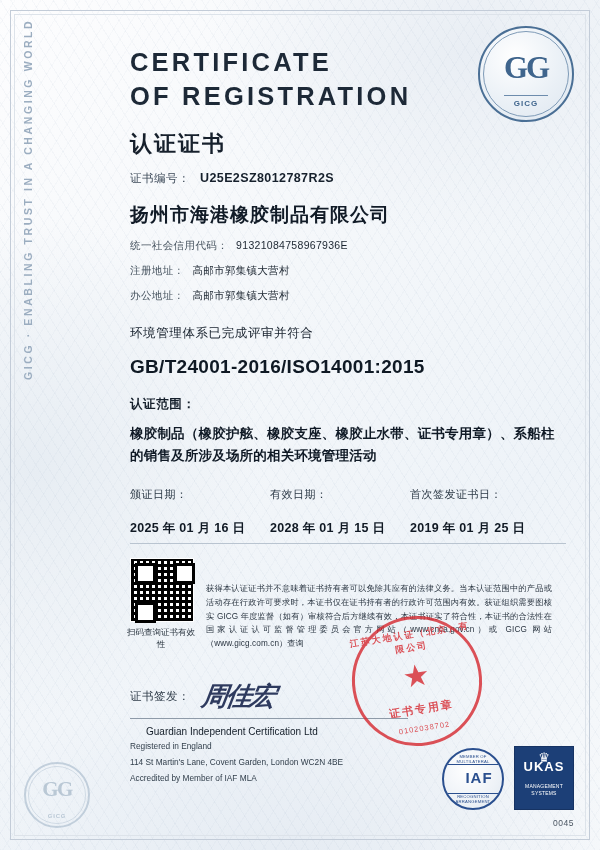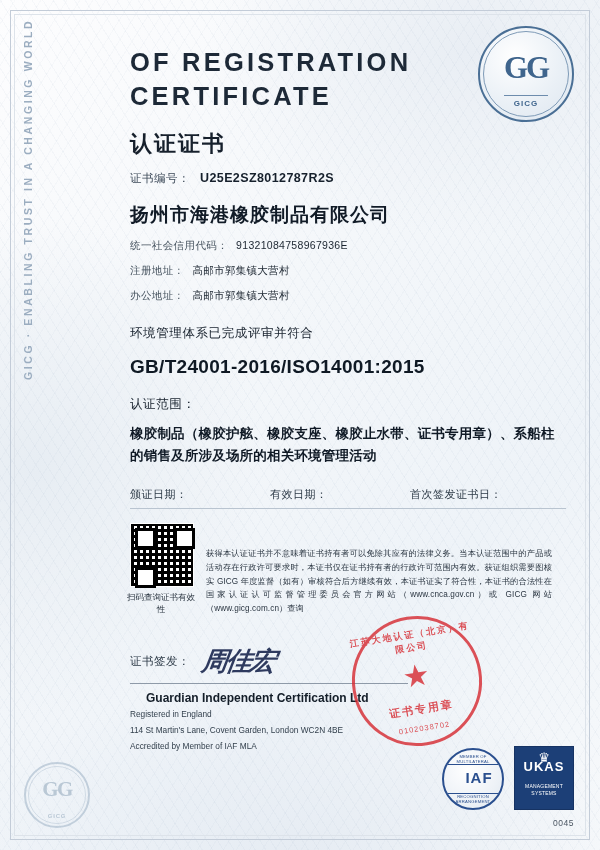--- a/index.html
+++ b/index.html
@@ -113,21 +113,21 @@
 
   .small-row{display:flex;align-items:baseline;margin-top:11px;}
   .small-lbl{font-size:10.5px;color:#46535f;letter-spacing:.4px;}
   .small-val{font-size:10.5px;color:#1b2530;margin-left:8px;letter-spacing:.3px;}
 
   .stmt{margin-top:22px;font-size:12.5px;color:#16202c;letter-spacing:.6px;}
   .std{
     margin-top:14px;
     font-size:19px;font-weight:bold;color:#0f1924;letter-spacing:.3px;
   }
-  .scope-lbl{margin-top:18px;font-size:12.5px;color:#16202c;font-weight:normal;letter-spacing:.6px;}
+  .scope-lbl{margin-top:18px;font-size:12.5px;color:#16202c;font-weight:bold;letter-spacing:.6px;}
   .scope-txt{
     margin-top:10px;font-size:13.5px;font-weight:bold;color:#101a26;
     line-height:1.62;letter-spacing:.2px;
   }
 
   
   .dates{margin-top:20px;display:flex;}
   .dcol{width:140px;}
   .dcol .dl{font-size:11px;color:#2d3a47;letter-spacing:.5px;}
   .dcol .dv{margin-top:10px;font-size:12.5px;font-weight:bold;color:#10192433;color:#101924;letter-spacing:.3px;}
@@ -167,21 +167,21 @@
   .sig-ink{
     margin-left:12px;
     font-family:"Liberation Serif", serif;
     font-size:26px;color:#1e2b52;font-style:italic;font-weight:bold;
     letter-spacing:-2px;
     transform:skewX(-8deg);
     opacity:.92;
   }
   .sig-rule{margin-top:4px;height:1px;background:#8e9aa8;width:278px;}
 
-  .issuer{margin-top:7px;font-size:12px;font-weight:bold;color:#131d28;padding-left:16px;}
+  .issuer{margin-top:7px;font-size:10px;font-weight:normal;color:#131d28;padding-left:16px;}
   .issuer-sub{margin-top:3px;font-size:8.3px;color:#33404d;line-height:1.55;}
 
   
   .seal{
     position:absolute;right:118px;bottom:104px;width:124px;height:124px;
     border-radius:50%;
     border:3px solid #d6282f;
     opacity:.80;
     transform:rotate(-9deg);
     color:#d6282f;
@@ -250,22 +250,22 @@
 
   <div class="wm">
     <div class="ring"></div>
     <div class="ring2"></div>
     <div class="gg">GG</div>
     <div class="lbl">GICG</div>
   </div>
 
   <div class="content">
 
+    <div class="title-en">CERTIFICATE</div>
     <div class="title-en">OF REGISTRATION</div>
-    <div class="title-en">CERTIFICATE</div>
     <div class="title-cn">认证证书</div>
 
     <div class="row">
       <span class="lbl-cn">证书编号：</span>
       <span class="val reg">U25E2SZ8012787R2S</span>
     </div>
 
     <div class="company">扬州市海港橡胶制品有限公司</div>
 
     <div class="small-row">
@@ -294,20 +294,31 @@
         <div class="dl">颁证日期：</div>
       </div>
       <div class="dcol">
         <div class="dl">有效日期：</div>
       </div>
       <div class="dcol">
         <div class="dl">首次签发证书日：</div>
       </div>
     </div>
 
+    <div class="dates" style="margin-top:8px;">
+      <div class="dcol">
+        <div class="dv">2025 年 01 月 16 日</div>
+      </div>
+      <div class="dcol">
+        <div class="dv">2028 年 01 月 15 日</div>
+      </div>
+      <div class="dcol">
+        <div class="dv">2019 年 01 月 25 日</div>
+      </div>
+    </div>
     <div class="dates-rule"></div>
 
     <div class="qrband">
       <div class="qrbox">
         <div class="qr"></div>
         <div class="qrcap">扫码查询证书有效性</div>
       </div>
       <div class="disclaimer">获得本认证证书并不意味着证书持有者可以免除其应有的法律义务。当本认证范围中的产品或活动存在行政许可要求时，本证书仅在证书持有者的行政许可范围内有效。获证组织需要图核实 GICG 年度监督（如有）审核符合后方继续有效，本证书证实了符合性，本证书的合法性在国家认证认可监督管理委员会官方网站（www.cnca.gov.cn）或 GICG 网站（www.gicg.com.cn）查询</div>
     </div>
 

